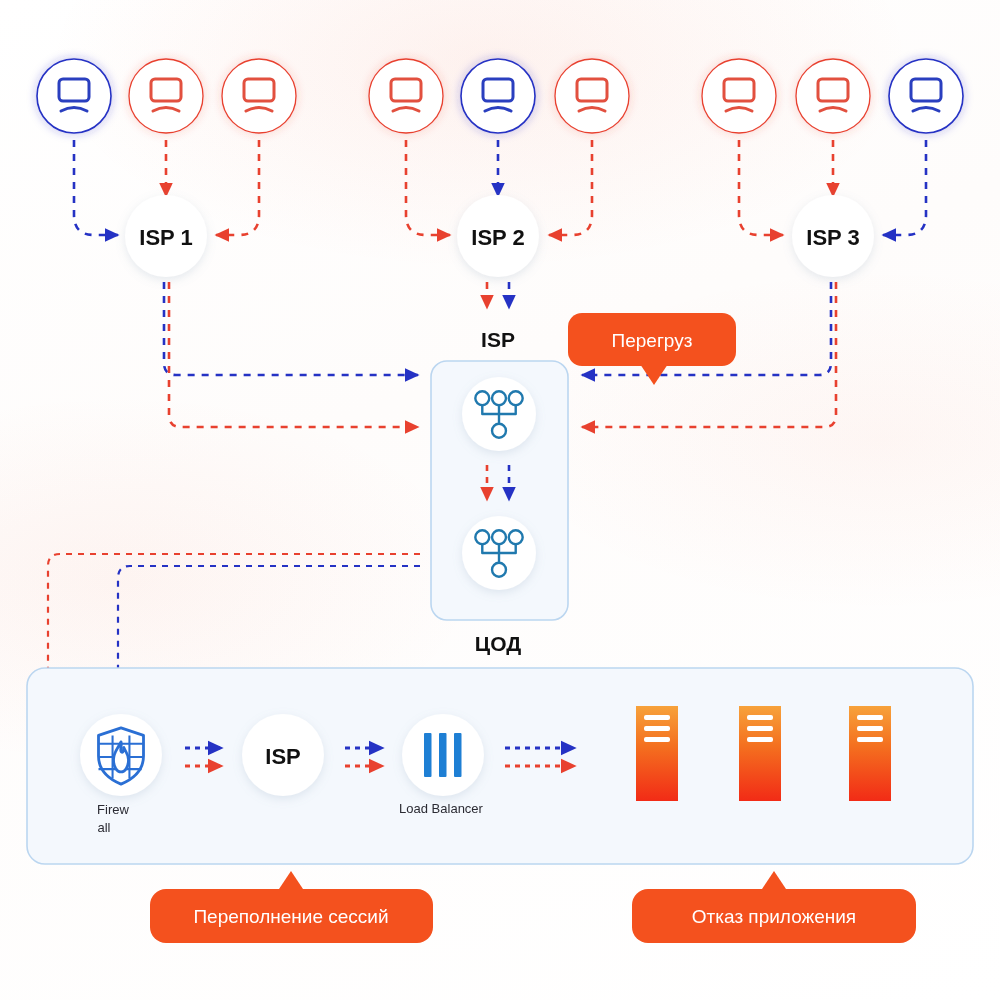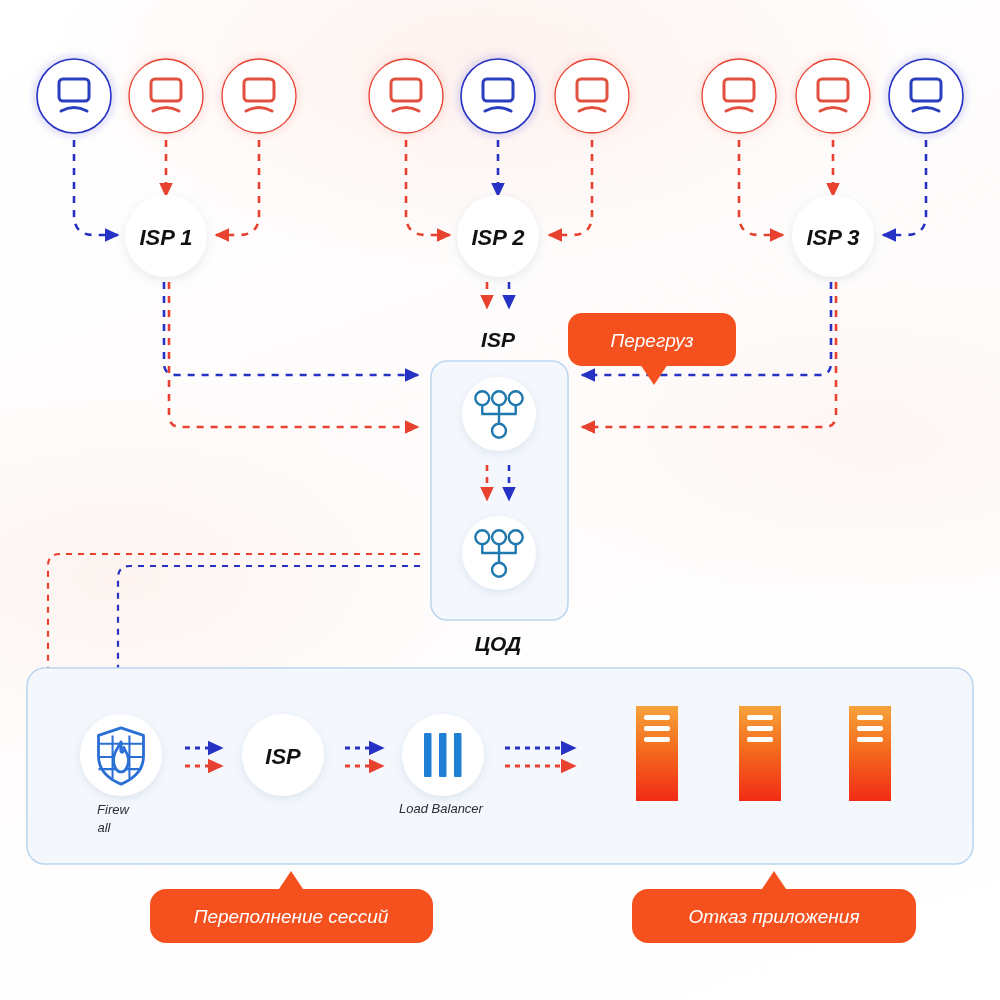--- a/index.html
+++ b/index.html
@@ -8,21 +8,20 @@
     font-family:"Liberation Sans","DejaVu Sans",sans-serif;
     background:#ffffff;
   }
   #stage{
     position:relative;width:1000px;height:1000px;
     background:
       radial-gradient(ellipse 620px 300px at 48% 6%, rgba(244,90,50,0.075) 0%, rgba(244,90,50,0) 70%),
       radial-gradient(ellipse 500px 260px at 12% 58%, rgba(244,90,50,0.05) 0%, rgba(244,90,50,0) 72%),
       radial-gradient(ellipse 520px 240px at 88% 44%, rgba(244,90,50,0.045) 0%, rgba(244,90,50,0) 72%),
       linear-gradient(160deg,#ffffff 0%,#fefcfb 40%,#ffffff 100%);
-    font-style: italic;
   }
   svg#diagram{position:absolute;left:0;top:0;width:1000px;height:1000px;}
   .node-label{font-weight:bold;fill:#111111;}
   .cap-text{fill:#2b2b33;font-size:13px;}
   .callout-text{fill:#ffffff;font-size:19px;}
   text{font-family:"Liberation Sans","DejaVu Sans",sans-serif;}
 </style>
 </head>
 <body>
 

